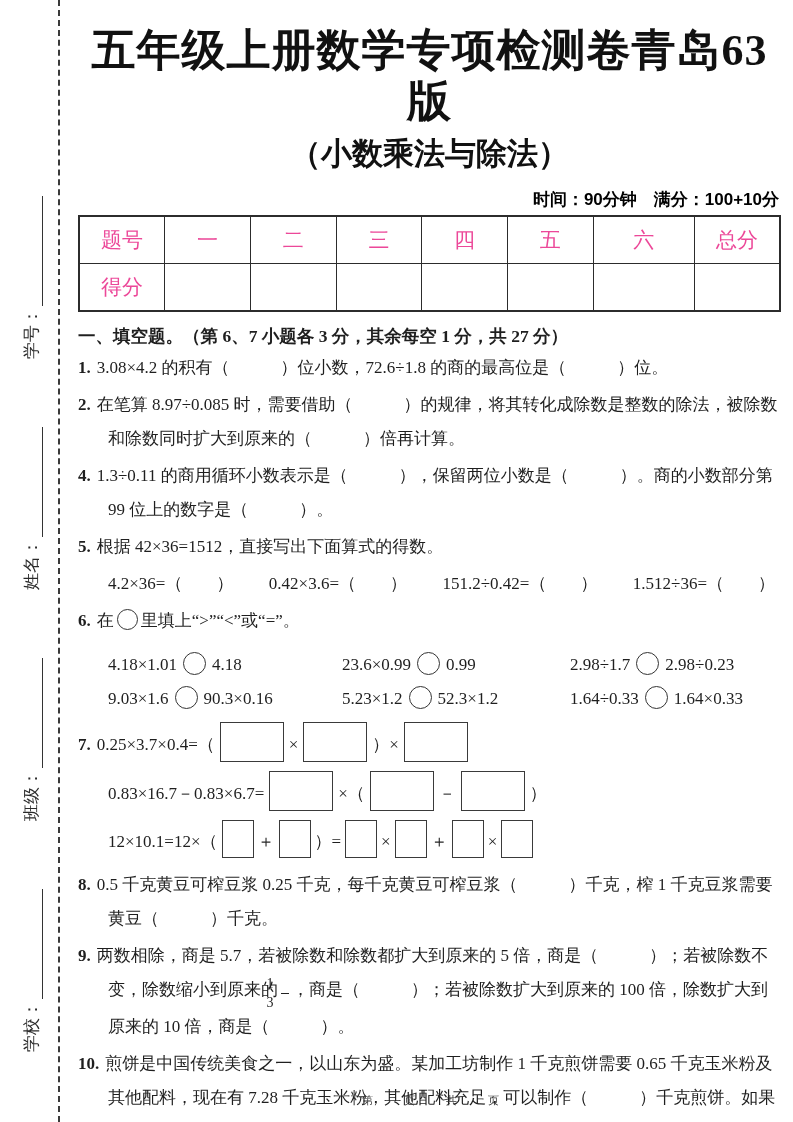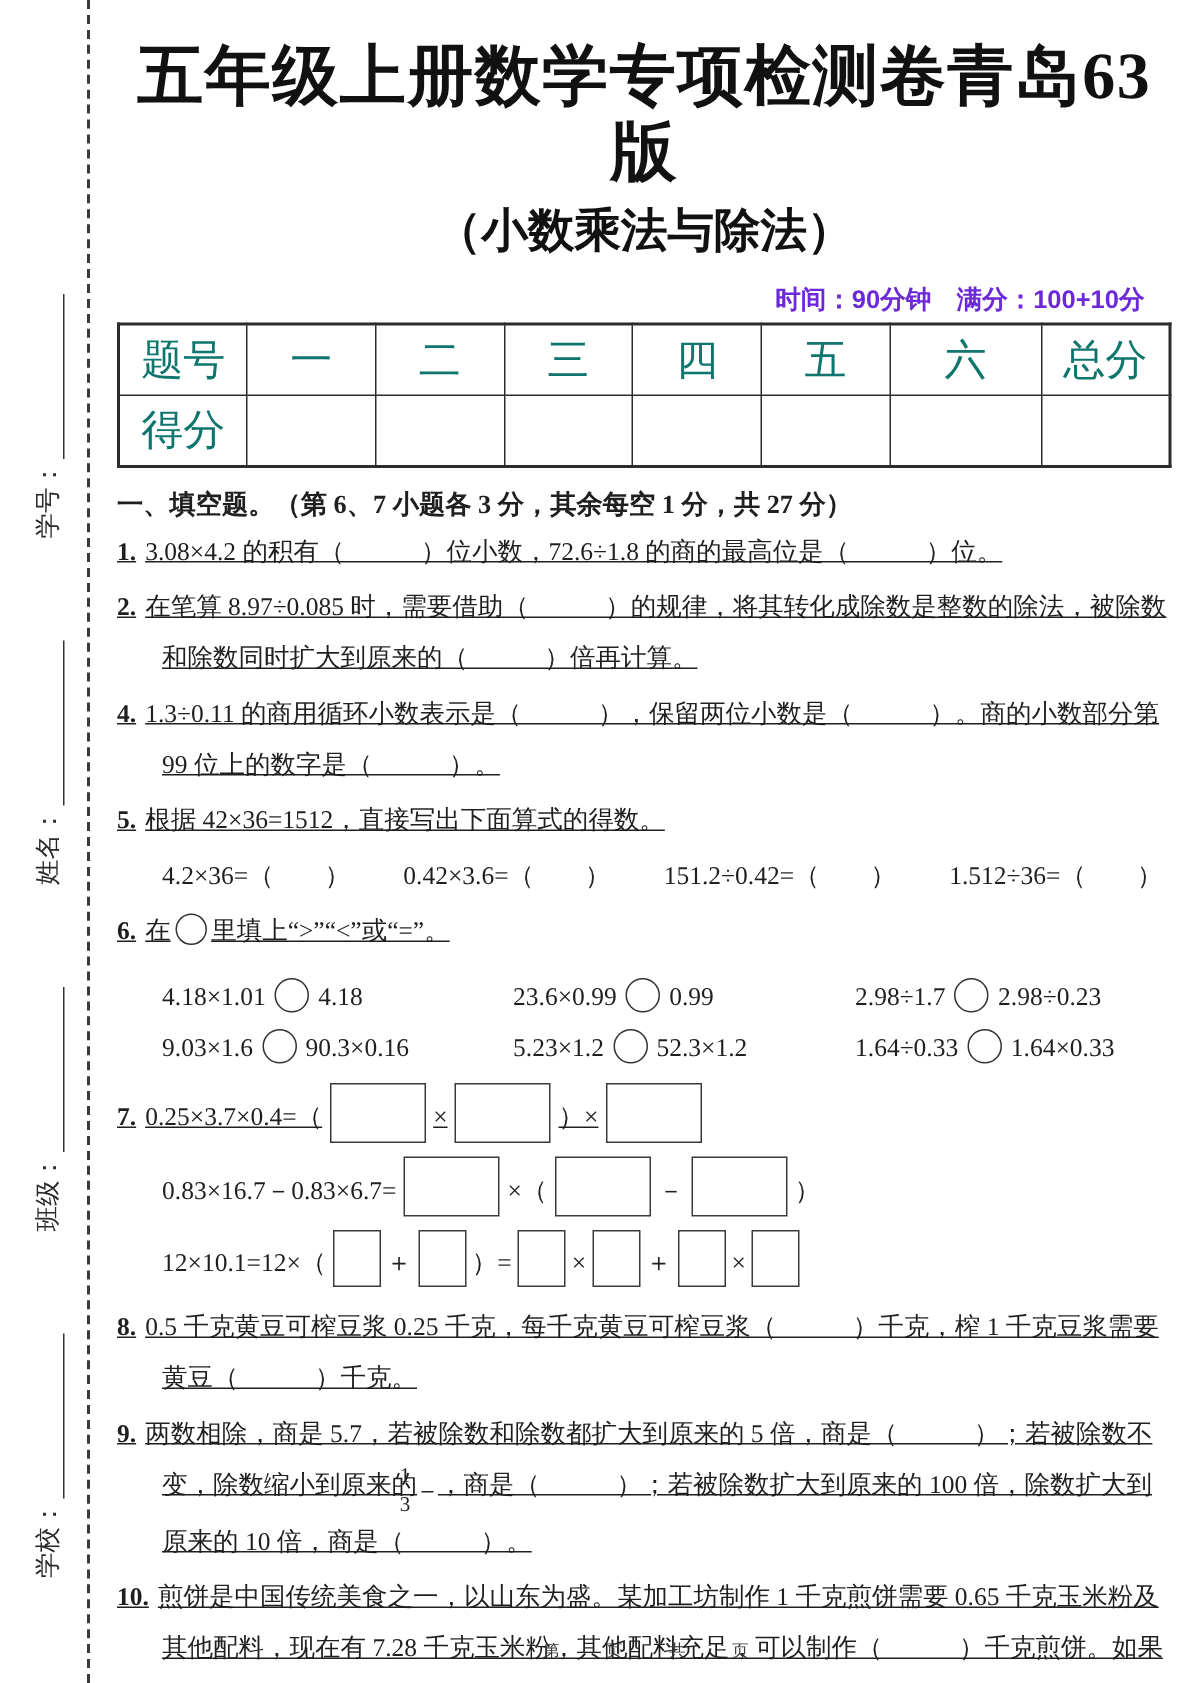--- a/index.html
+++ b/index.html
@@ -27,36 +27,36 @@
   .title{
     text-align:center;font-family:Liberation Serif, serif;
     font-weight:900;font-size:44px;line-height:1.15;letter-spacing:1px;color:#111;
   }
   .subtitle{
     text-align:center;font-family:"Liberation Sans", sans-serif;
     font-weight:900;font-size:31px;margin-top:6px;color:#111;
   }
   .info{
     text-align:right;font-family:"Liberation Sans", sans-serif;
-    font-size:17px;font-weight:700;margin:13px 18px 4px 0;color:#6d28d9;
+    font-size:17px;font-weight:700;margin:13px 2px 4px 0;color:#000000;
   }
   table.score{
     width:100%;border-collapse:collapse;table-layout:fixed;
-    font-size:28px;color:#0f766e;
+    font-size:21px;color:#ec4899;
   }
   table.score td{
     border:1.6px solid #2c2c2c;height:44px;text-align:center;vertical-align:middle;
     font-family:"Liberation Serif", serif;
   }
   table.score{border:2.5px solid #2c2c2c;}
   
   .section-head{margin:12px 0 2px 0;font-size:17.5px;}
   .section-title{font-weight:700;}
   .section-note{font-weight:700;}
-  .q{padding-left:30px;text-indent:-30px;font-size:17px;line-height:34px;margin:3px 0;text-decoration:underline;}
+  .q{padding-left:30px;text-indent:-30px;font-size:17px;line-height:34px;margin:3px 0;}
   .qnum{font-weight:700;margin-right:6px;}
   .qblock{padding-left:30px;font-size:17px;line-height:34px;margin:2px 0;text-indent:0;}
   .row-flex{display:flex;justify-content:space-between;padding-right:6px;}
   .cmp-grid{display:grid;grid-template-columns:234px 228px 1fr;row-gap:0;margin-top:10px;margin-bottom:6px;}
   .circle{
     display:inline-block;width:21px;height:21px;border:1.7px solid #333;border-radius:50%;
     vertical-align:-5px;margin:0 6px;background:#fff;
   }
   .circle.sm{width:19px;height:19px;vertical-align:-4px;margin:0 3px;}
   .eq-line{margin:9px 0;white-space:nowrap;}

